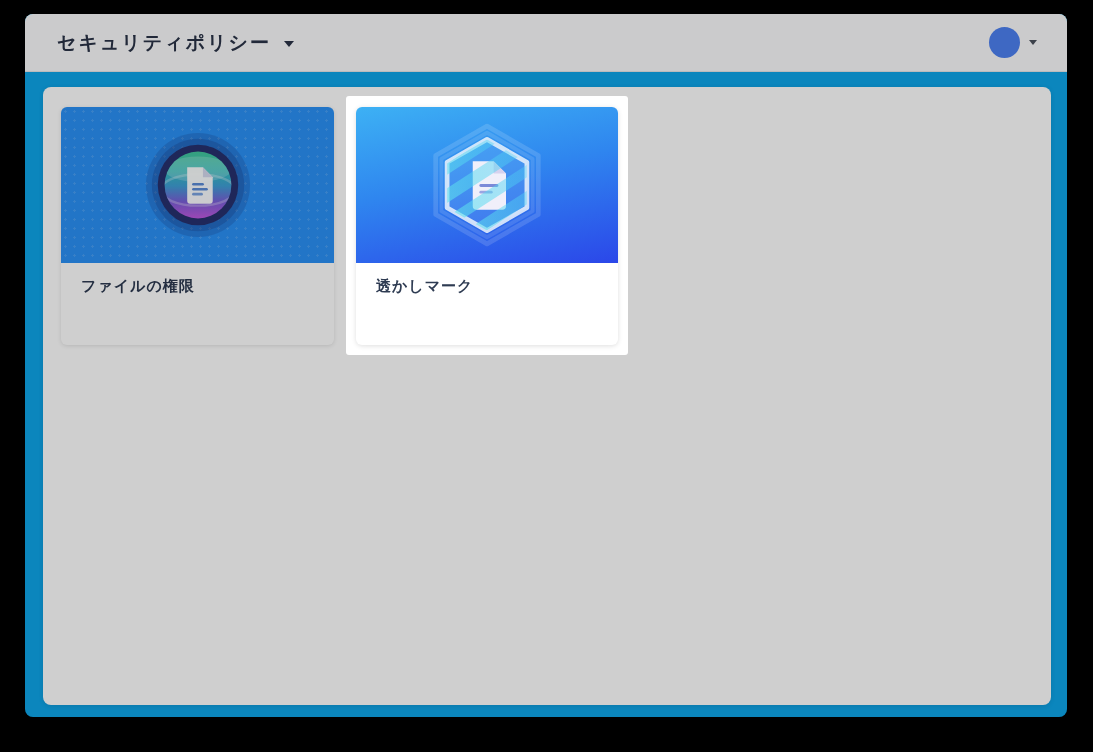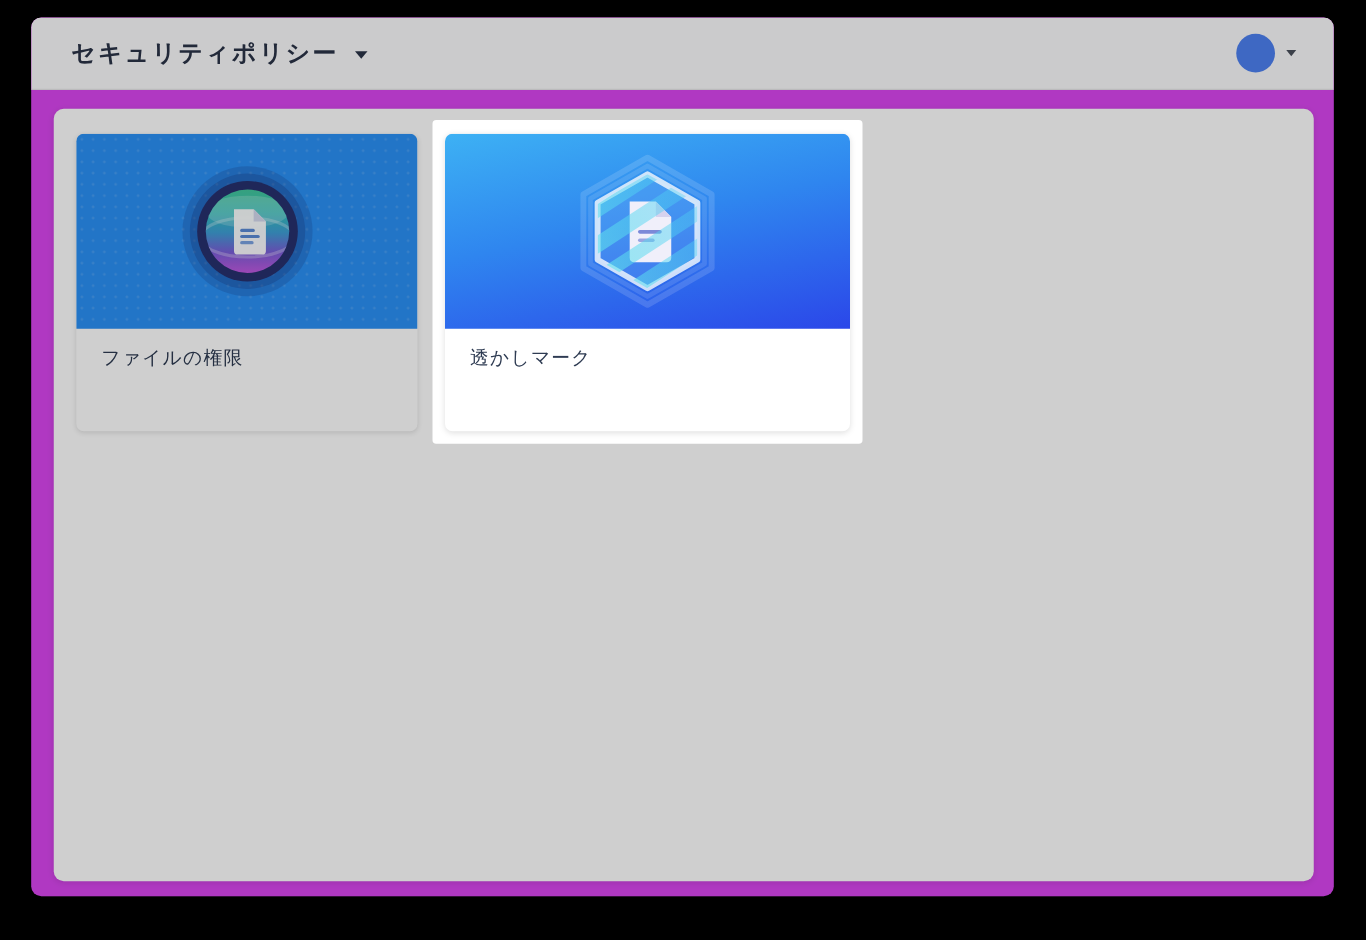--- a/index.html
+++ b/index.html
@@ -1,21 +1,21 @@
 <!DOCTYPE html>
 <html><head>
 <meta charset="utf-8">
 <style>
   * { margin:0; padding:0; box-sizing:border-box; }
   html,body { width:1093px; height:752px; background:#000; overflow:hidden;
     font-family:"Liberation Sans","DejaVu Sans",sans-serif; }
 
   .window {
     position:absolute; left:25px; top:14px; width:1042px; height:703px;
-    background:#d946ef; border-radius:8px; overflow:hidden;
+    background:#0ea5e9; border-radius:8px; overflow:hidden;
   }
 
   
   .header {
     position:relative; height:58px; background:#fbfbfc;
     border-bottom:1px solid rgba(0,0,0,0.08);
     display:flex; align-items:center; justify-content:space-between;
     padding:0 30px 0 32px;
   }
   .title-group { display:flex; align-items:center; gap:13px; cursor:pointer; }
@@ -48,29 +48,29 @@
   }
   .card-image.perm {
     background-color:#2a90f5;
     background-image:radial-gradient(circle, rgba(255,255,255,0.13) 1px, transparent 1.3px);
     background-size:9px 9px;
   }
   .card-image.wm {
     background:linear-gradient(168deg,#3db1f4 0%,#2f86ef 45%,#2b47e9 100%);
   }
   .card-body { padding:14px 20px 0 20px; }
-  .card-title { font-size:15px; font-weight:normal; color:#2e3b52; margin-bottom:9px; letter-spacing:1px; }
+  .card-title { font-size:15px; font-weight:bold; color:#2e3b52; margin-bottom:9px; letter-spacing:1px; }
   .card-desc  { font-size:13px; color:#98a0ac; letter-spacing:0.5px; }
 
   
   .spotlight {
     position:relative; z-index:20; background:#ffffff; border-radius:3px;
     padding:11px 10px 10px 10px; margin:-11px -10px -10px -10px;
   }
-  .spotlight .card { width:324px; box-shadow:0 1px 5px rgba(0,0,0,0.13); }
+  .spotlight .card { width:262px; box-shadow:0 1px 5px rgba(0,0,0,0.13); }
 
   
   .dim-overlay {
     position:absolute; inset:0; background:rgba(0,0,0,0.19); z-index:10;
     pointer-events:none;
   }
 </style>
 </head>
 <body>
 

